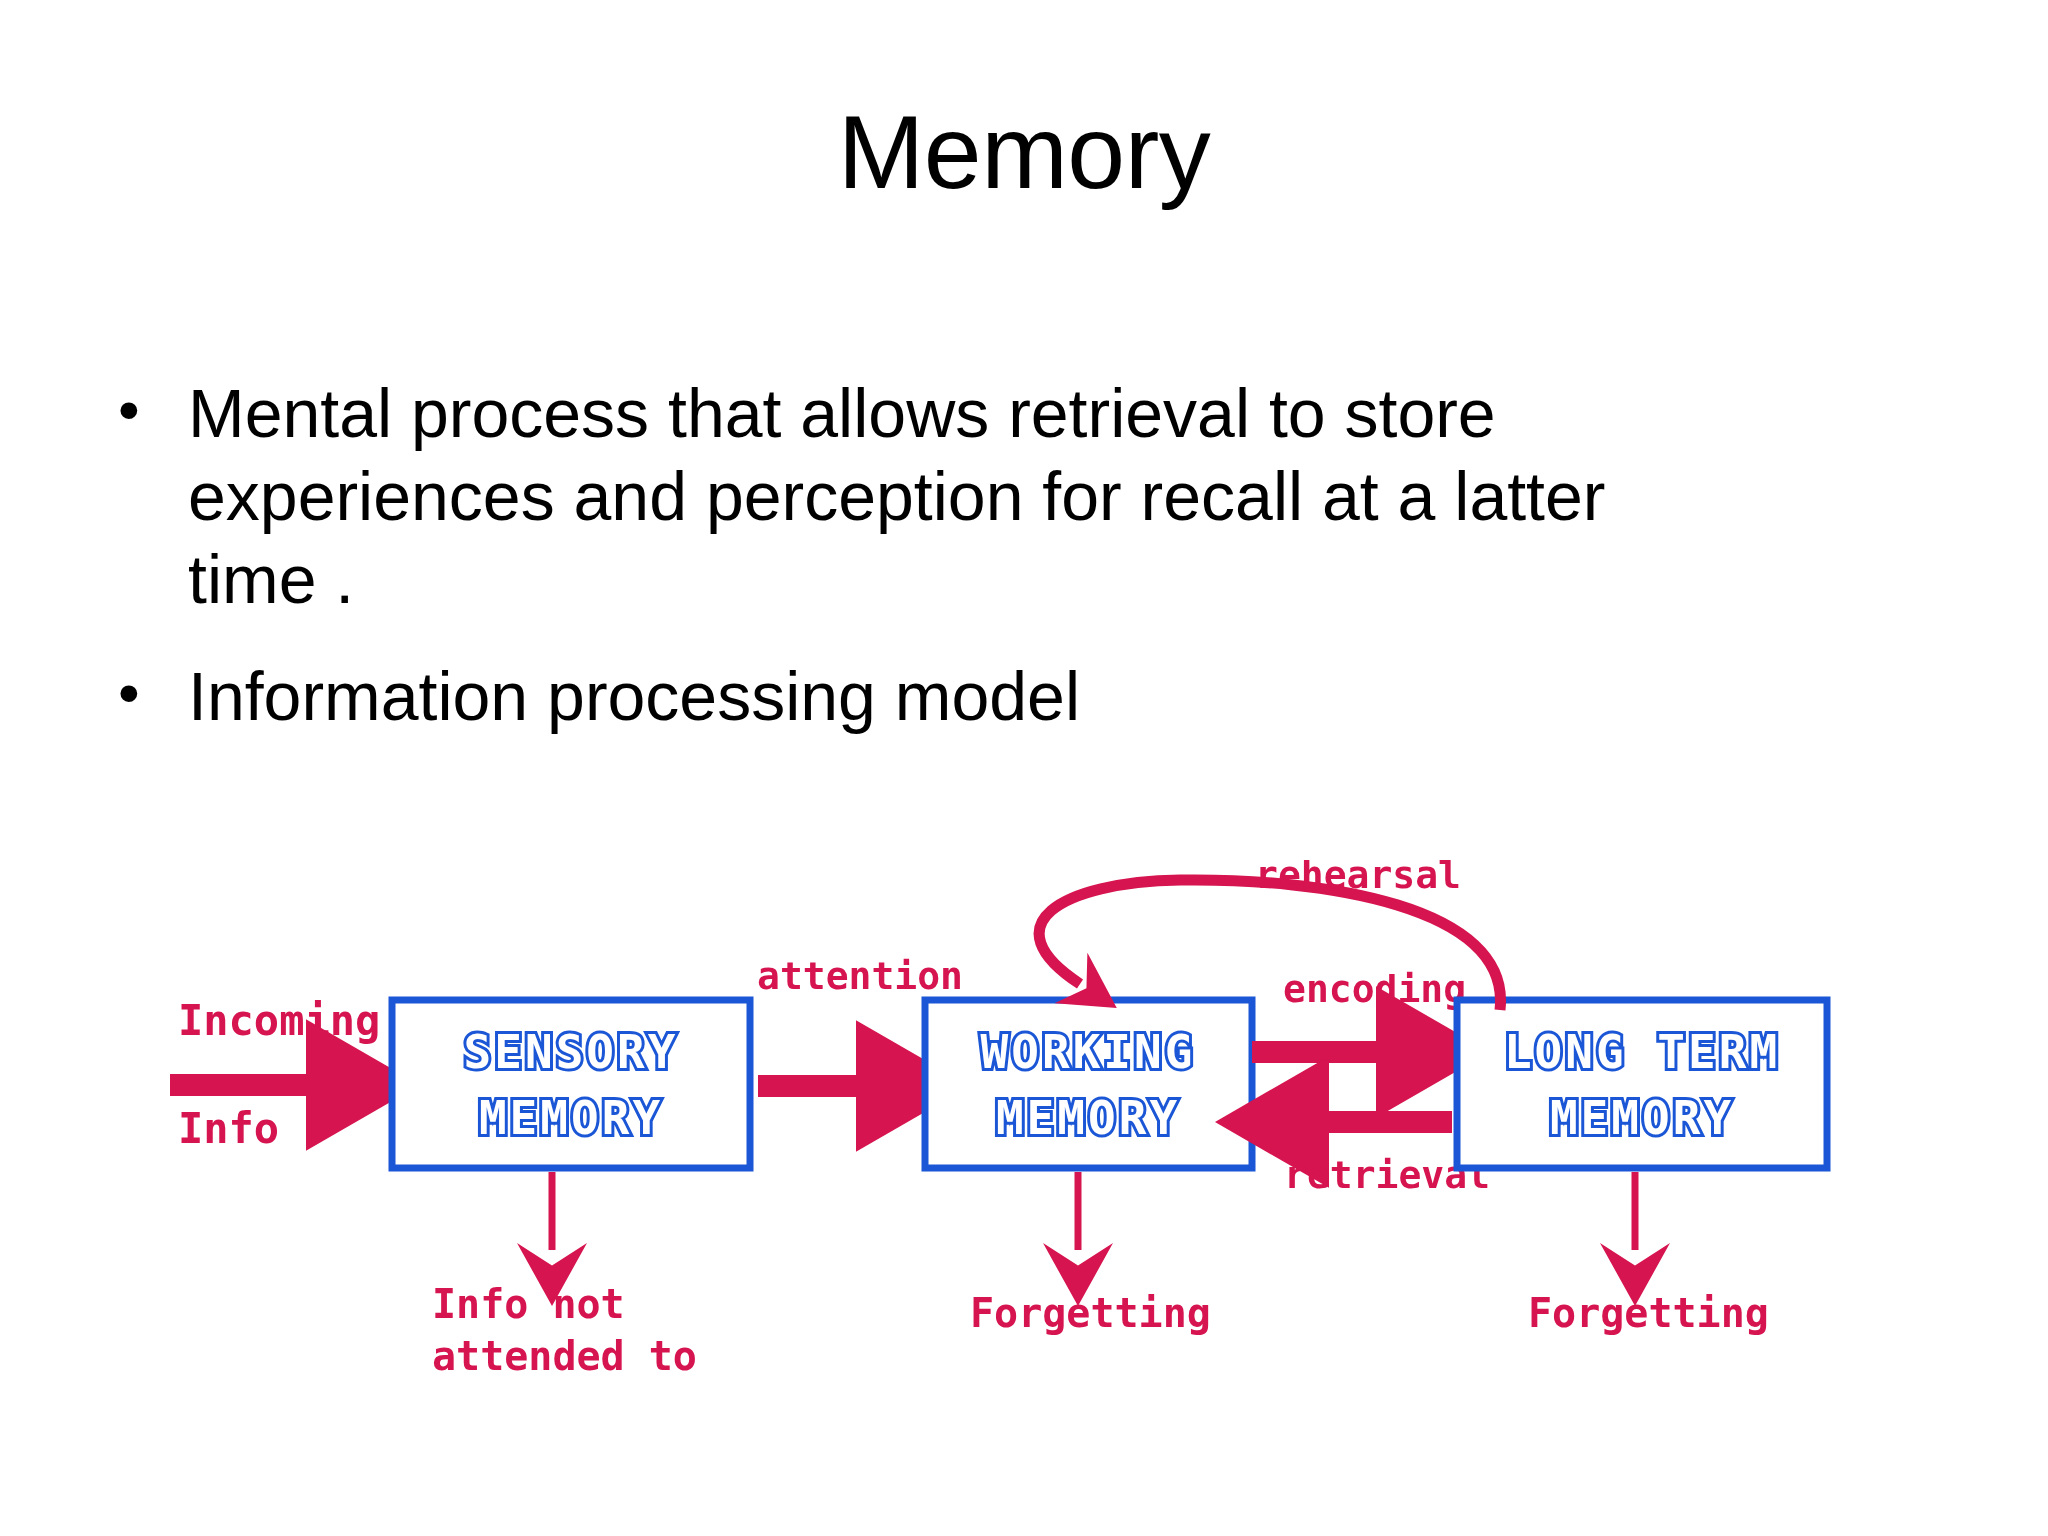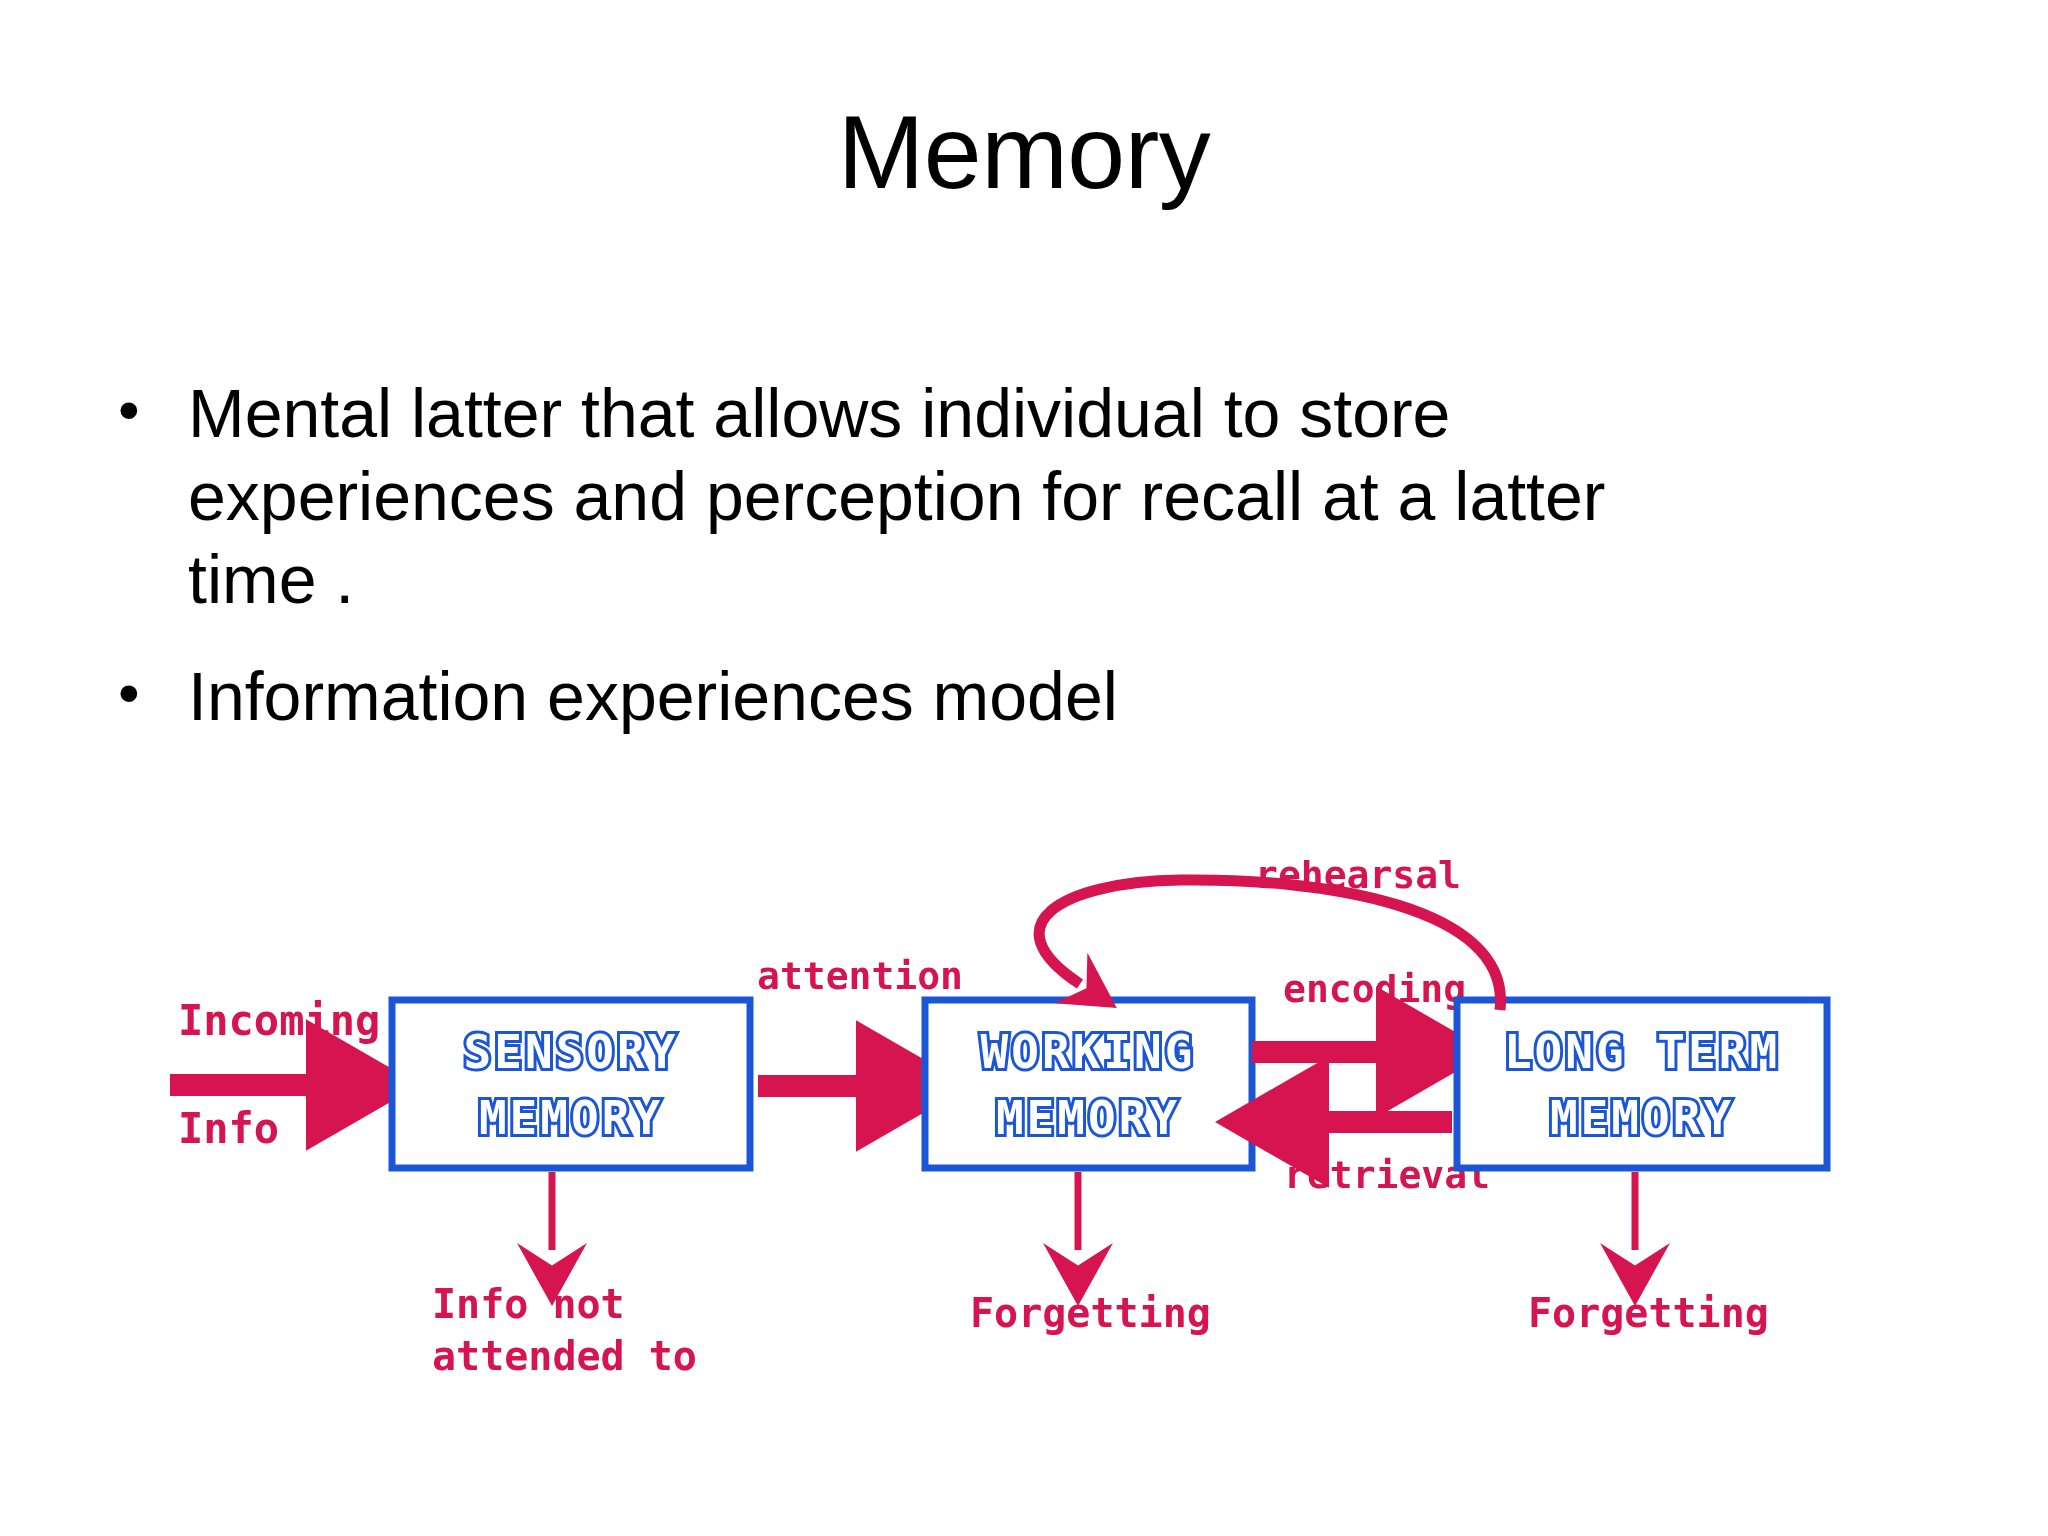--- a/index.html
+++ b/index.html
@@ -113,26 +113,26 @@
 </style>
 </head>
 <body>
 
 <div id="slide-title">Memory</div>
 
 <div id="bullet-list">
 
   <div class="bullet-row">
     <span class="bullet-marker">•</span>
-    <span class="bullet-text narrow">Mental latter that allows individual to store experiences and perception for recall at a latter time .</span>
+    <span class="bullet-text narrow">Mental process that allows retrieval to store experiences and perception for recall at a latter time .</span>
   </div>
 
   <div class="bullet-row">
     <span class="bullet-marker">•</span>
-    <span class="bullet-text">Information experiences model</span>
+    <span class="bullet-text">Information processing model</span>
   </div>
 
 </div>
 
 <svg id="diagram" viewBox="0 0 2048 1536">
 
   <defs>
 
     <marker id="mk-right" markerWidth="6" markerHeight="6" refX="0.2" refY="3" orient="auto" markerUnits="strokeWidth">
       <path d="M0,0 L5.2,3 L0,6 Z" class="arrow-head"></path>

